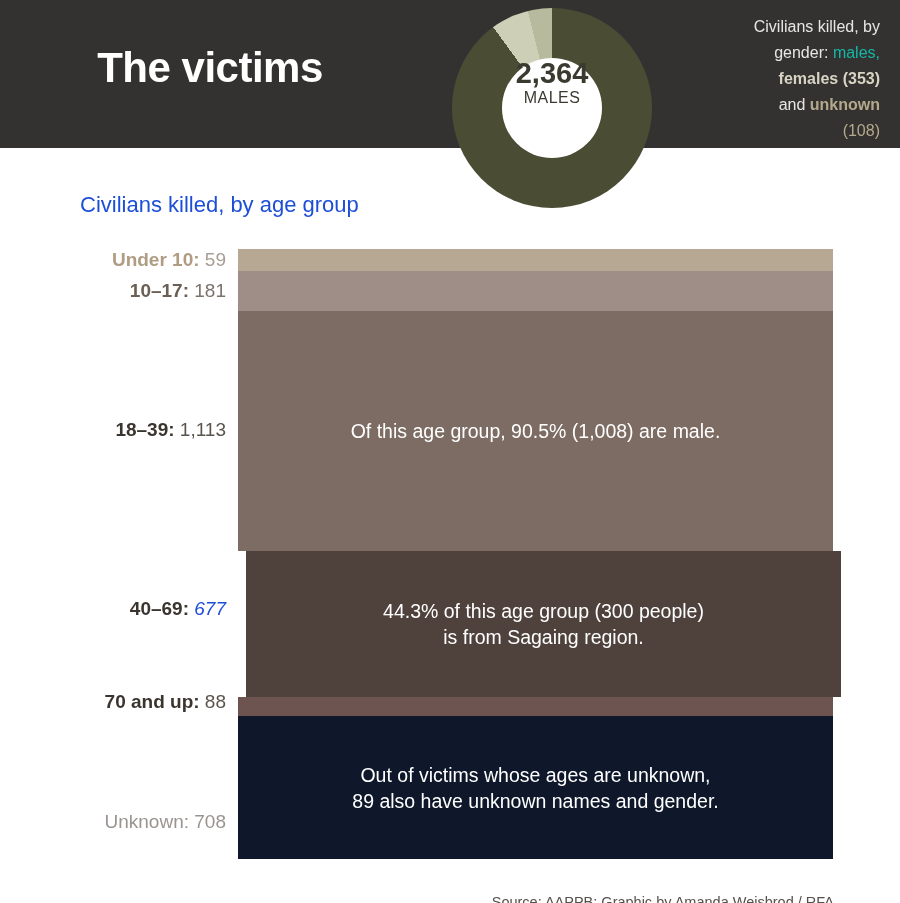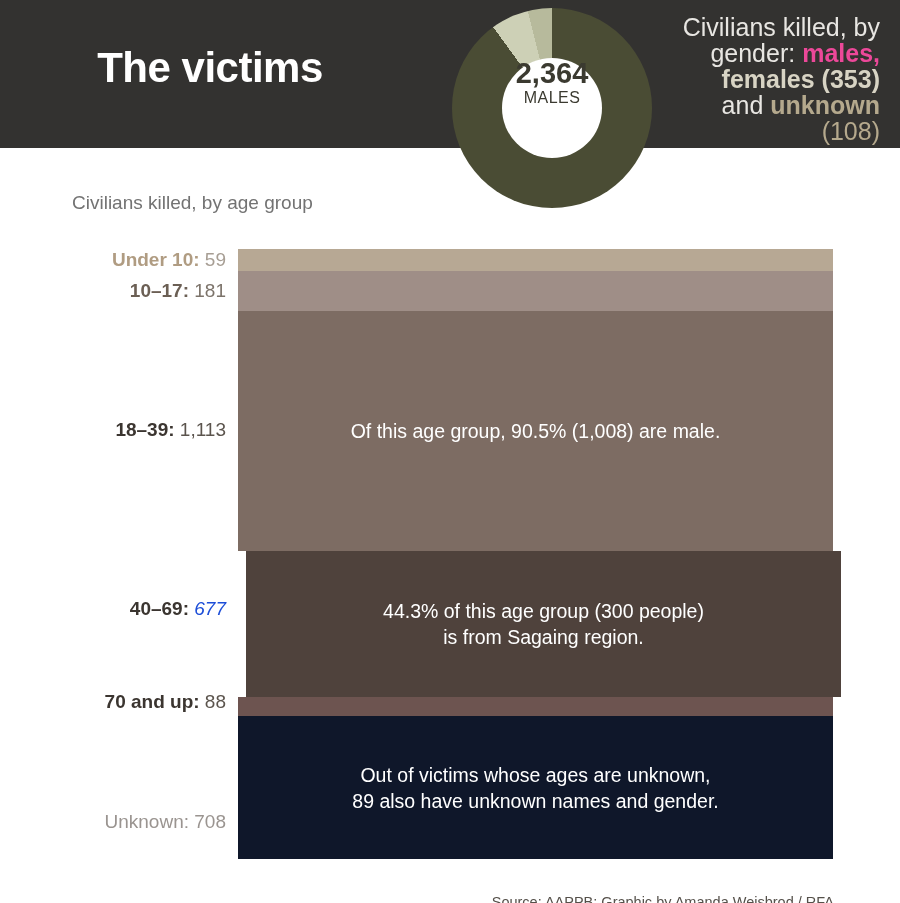--- a/index.html
+++ b/index.html
@@ -35,24 +35,24 @@
     font-weight: bold;
     letter-spacing: -0.5px;
   }
   .gender-caption {
     position: absolute;
     right: 20px;
     top: 14px;
     width: 300px;
     text-align: right;
     color: #e8e6e2;
-    font-size: 25px;
+    font-size: 16px;
     line-height: 26px;
   }
-  .gc-males { color: #ec4899; font-weight: bold; }
+  .gc-males { color: #14b8a6; font-weight: normal; }
   .gc-females { color: #d8d4c4; font-weight: bold; }
   .gc-unknown { color: #b5a98d; font-weight: bold; }
   .gc-unknownnum { color: #b5a98d; }
 
   
   .donut-wrap {
     position: absolute;
     left: 452px;
     top: 8px;
     width: 200px;
@@ -91,24 +91,24 @@
   .donut-label {
     font-size: 16px;
     color: #3b3a30;
     line-height: 19px;
     letter-spacing: 0.5px;
   }
 
   
   .age-caption {
     position: absolute;
-    left: 72px;
+    left: 80px;
     top: 192px;
-    font-size: 19px;
-    color: #737373;
+    font-size: 22px;
+    color: #1d4ed8;
   }
 
   .chart {
     position: absolute;
     left: 238px;
     top: 249px;
     width: 595px;
     height: 610px;
   }
   .seg {

